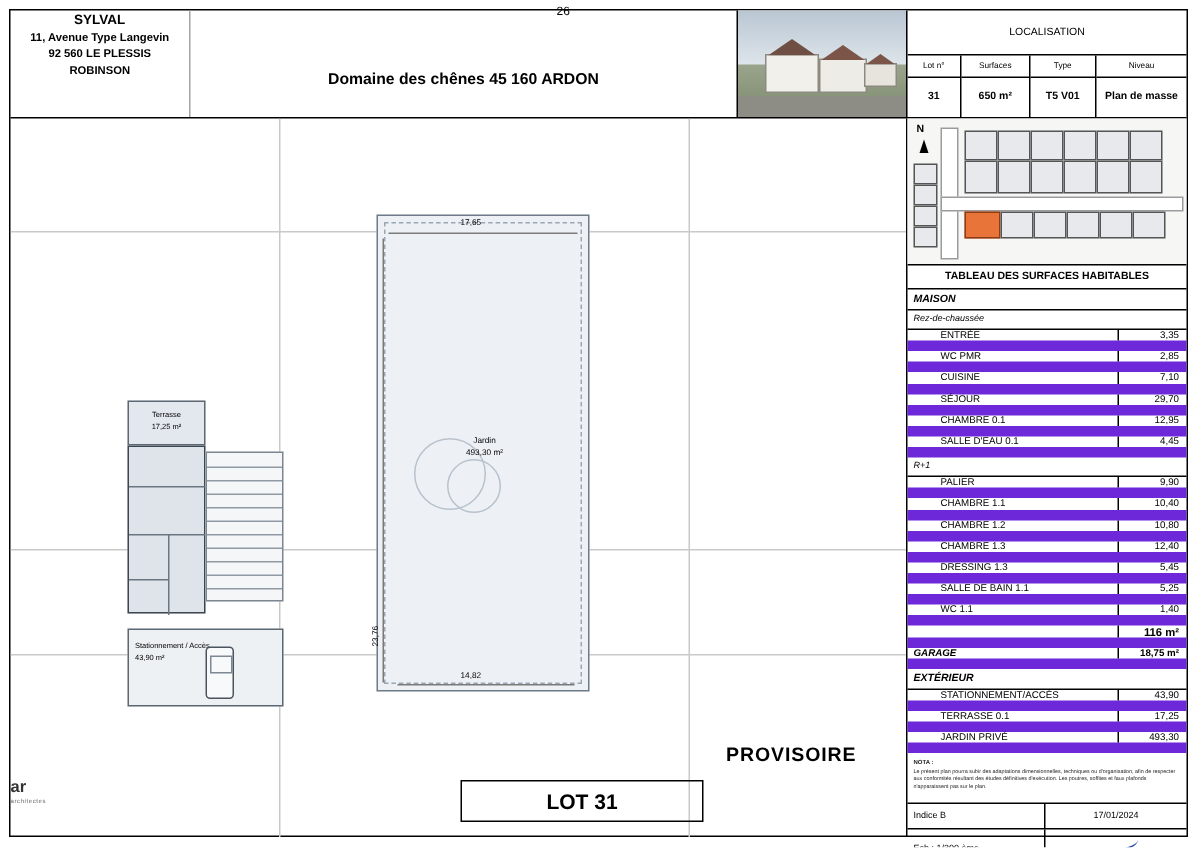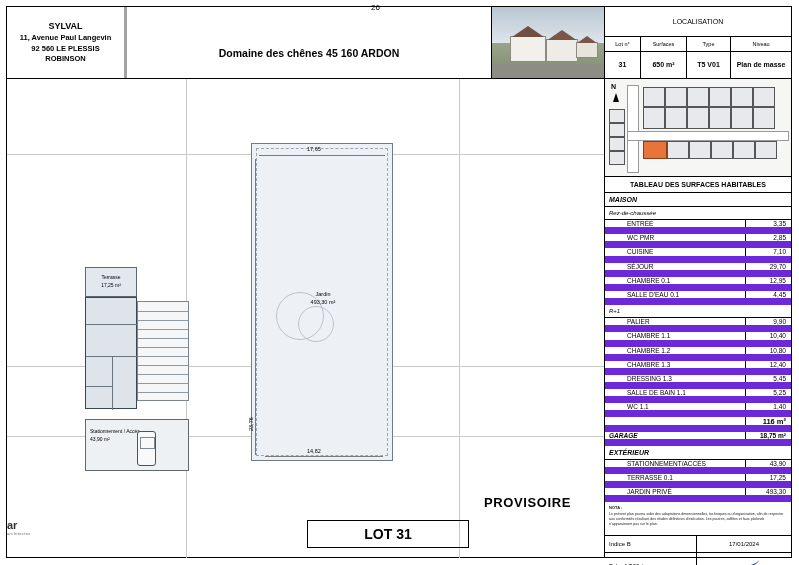--- a/index.html
+++ b/index.html
@@ -35,25 +35,25 @@
     top: 7px;
     width: 784px;
     height: 72px;
     box-sizing: border-box;
     border-bottom: 1px solid #000;
     display: flex;
   }
   .tb-company {
     width: 120px;
     box-sizing: border-box;
-    border-right: 3px solid #a3a3a3;
+    border-right: 1px solid #a3a3a3;
     display: flex;
     flex-direction: column;
     align-items: center;
-    justify-content: center;
+    justify-content: flex-start;
     text-align: center;
     font-size: 7.5px;
     font-weight: bold;
     line-height: 1.45;
     padding: 0 4px;
   }
   .tb-company .nm { font-size: 9px; }
   .tb-title {
     flex: 1;
     box-sizing: border-box;
@@ -404,21 +404,21 @@
 </head>
 <body>
 
 <div id="sheet">
   <div class="frame"></div>
 
   <div class="titlebar">
 
     <div class="tb-company">
       <div class="nm">SYLVAL</div>
-      <div>11, Avenue Paul Langevin</div>
+      <div>11, Avenue Type Langevin</div>
       <div>92 560 LE PLESSIS</div>
       <div>ROBINSON</div>
     </div>
 
     <div class="tb-title">
       <div class="sub">Domaine des chênes  45 160 ARDON</div>
     </div>
 
     <div class="tb-photo">
       <div class="sky"></div>

